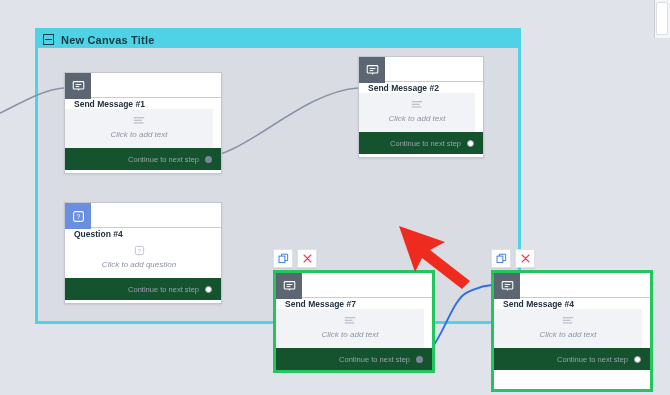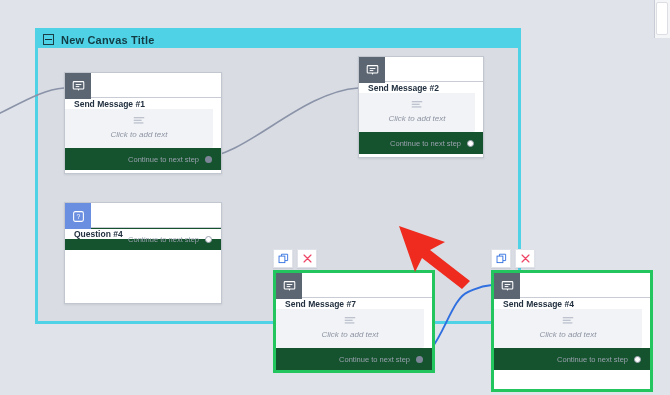--- a/index.html
+++ b/index.html
@@ -174,20 +174,29 @@
   <div class="node" style="left:64px;top:202px;width:158px;height:102px;">
     <div class="node-head">
       <div class="node-icon q">
         <svg width="13" height="13" viewBox="0 0 16 16">
           <rect x="2" y="2" width="12" height="12" rx="2" fill="none" stroke="#fff" stroke-width="1.3"></rect>
           <text x="8" y="11.6" text-anchor="middle" font-size="8.5" font-family="Liberation Sans, sans-serif" fill="#fff">?</text>
         </svg>
       </div>
       <div class="node-title">Question #4</div>
     </div>
+    <div class="node-body">
+      <div class="placeholder" style="background:#fff;">
+        <svg width="11" height="11" viewBox="0 0 16 16">
+          <rect x="2" y="2" width="12" height="12" rx="2" fill="none" stroke="#b9bfcb" stroke-width="1.3"></rect>
+          <text x="8" y="11.6" text-anchor="middle" font-size="8.5" font-family="Liberation Sans, sans-serif" fill="#b9bfcb">?</text>
+        </svg>
+        <span class="ph-text">Click to add question</span>
+      </div>
+    </div>
     <div class="node-foot">
       <span class="foot-label">Continue to next step</span>
       <span class="dot-hollow"></span>
     </div>
   </div>
 
   <div class="node-actions" style="left:273px;top:249px;">
     <div class="act-btn">
       <svg width="11" height="11" viewBox="0 0 16 16">
         <rect x="1.5" y="4.5" width="8.5" height="9.5" fill="none" stroke="#2f6fe0" stroke-width="1.3"></rect>

